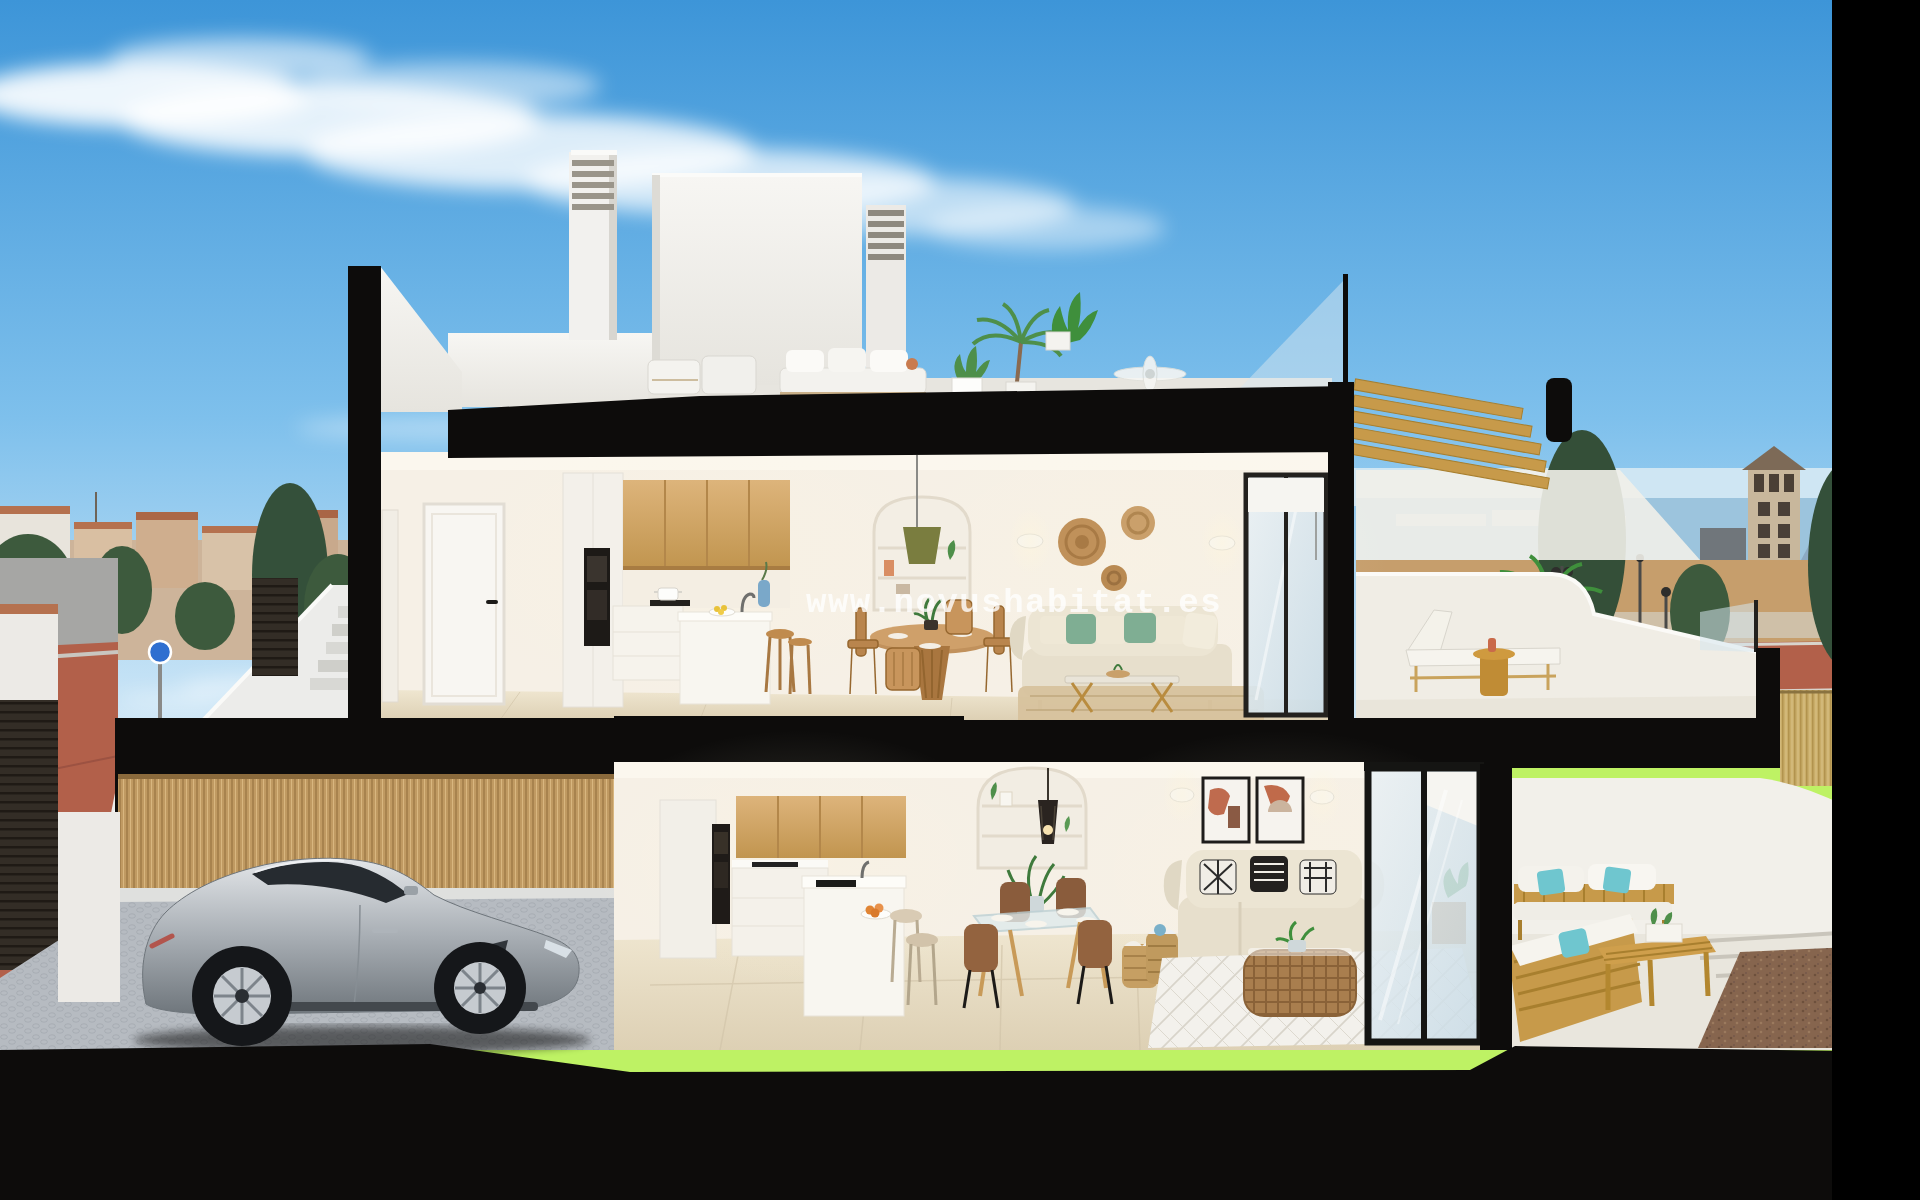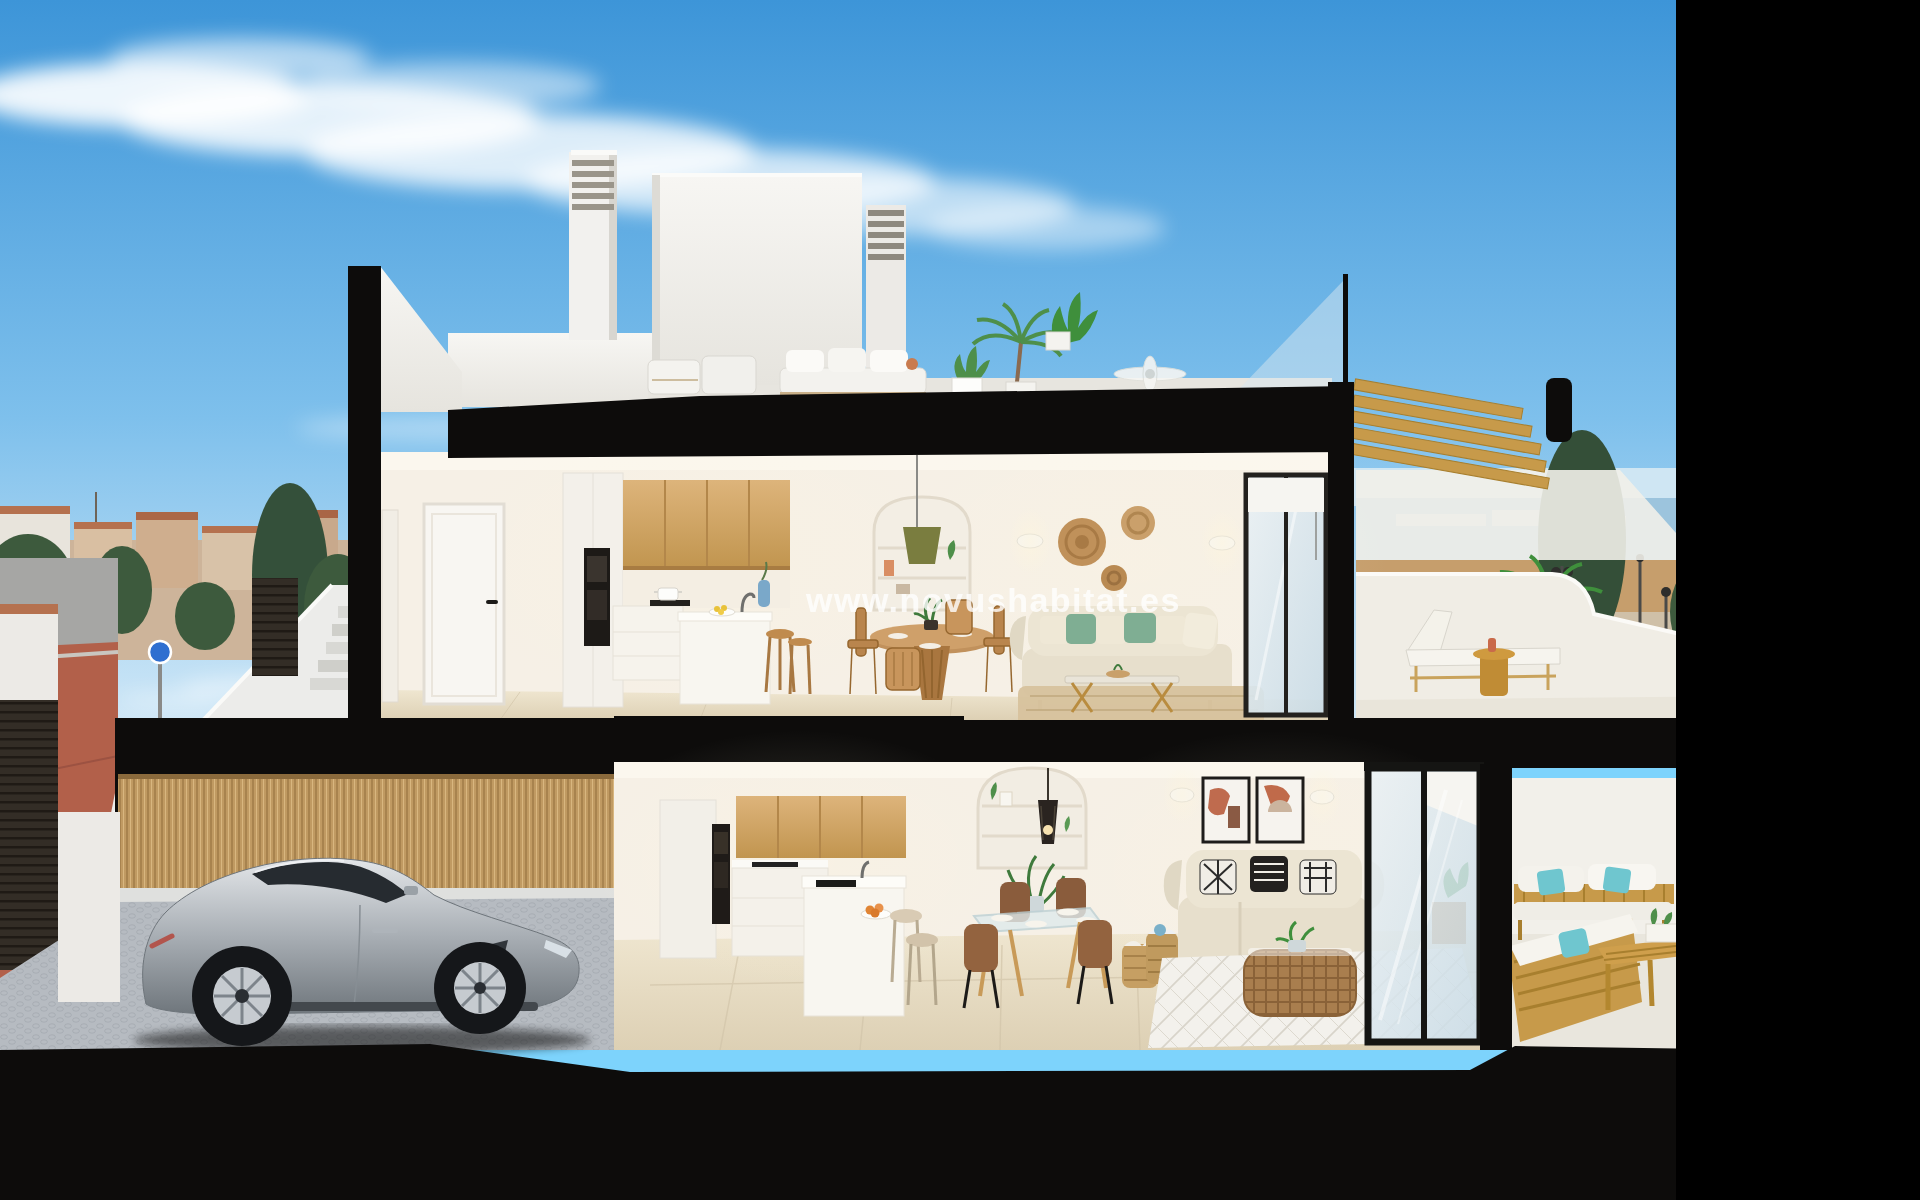--- a/index.html
+++ b/index.html
@@ -1,16 +1,16 @@
 <!DOCTYPE html>
 <html style="--sky-top: #3d95d8; --sky-mid: #7ec0ec; --sky-horizon: #d9ecf8; --cut-black: #0d0c0b; --wall-white: #f2f1ee; --wall-shade: #e4e2dc; --interior-wall: #f6f0e6; --interior-floor: #e6dcc4; --wood-cabinet: #d0a566; --wood-outdoor: #c79a4a; --sofa-beige: #e7dfcc; --pillow-green: #7fae93; --pillow-teal: #6fc6cf; --rug-jute: #d7c29d; --rug-white: #f3f1ec; --car-silver: #a8aeb4; --car-dark: #262b30; --cobble-gray: #b6bbc1; --fence-bamboo: #c09a62; --reed-fence: #c9ad69; --garage-door: #332d26; --town-wall: #cdb49a; --town-roof: #b5714f; --tree-green: #3d5a3d; --sea-blue: #9cc4dd; --mountain-blue: #8ba9c2; --field-tan: #c69e6c; --road-red: #b2604a; --gravel-brown: #86654e; --tower-tan: #c8b79c; --glass-blue: #d6e6ef; --watermark-white: #ffffff;"><head>
 <meta charset="utf-8">
 <style>
   html,body{margin:0;padding:0;background:#000}
-  .stage{position:relative;width:1676px;height:1200px;overflow:hidden;background:#7dd3fc;font-family:Liberation Sans, sans-serif}
+  .stage{position:relative;width:1832px;height:1200px;overflow:hidden;background:#bef264;font-family:Liberation Mono, monospace}
   .stage svg{position:absolute;left:0;top:0}
   .cut{fill:var(--cut-black)}
   .beige{fill:var(--sofa-beige)}
   .gpill{fill:var(--pillow-green)}
   .tpill{fill:var(--pillow-teal)}
   .tree{fill:var(--tree-green)}
   .wm{font-weight:bold;font-size:34px;letter-spacing:1.5px;fill:var(--watermark-white);opacity:.8}
 </style>
 </head>
 <body>

